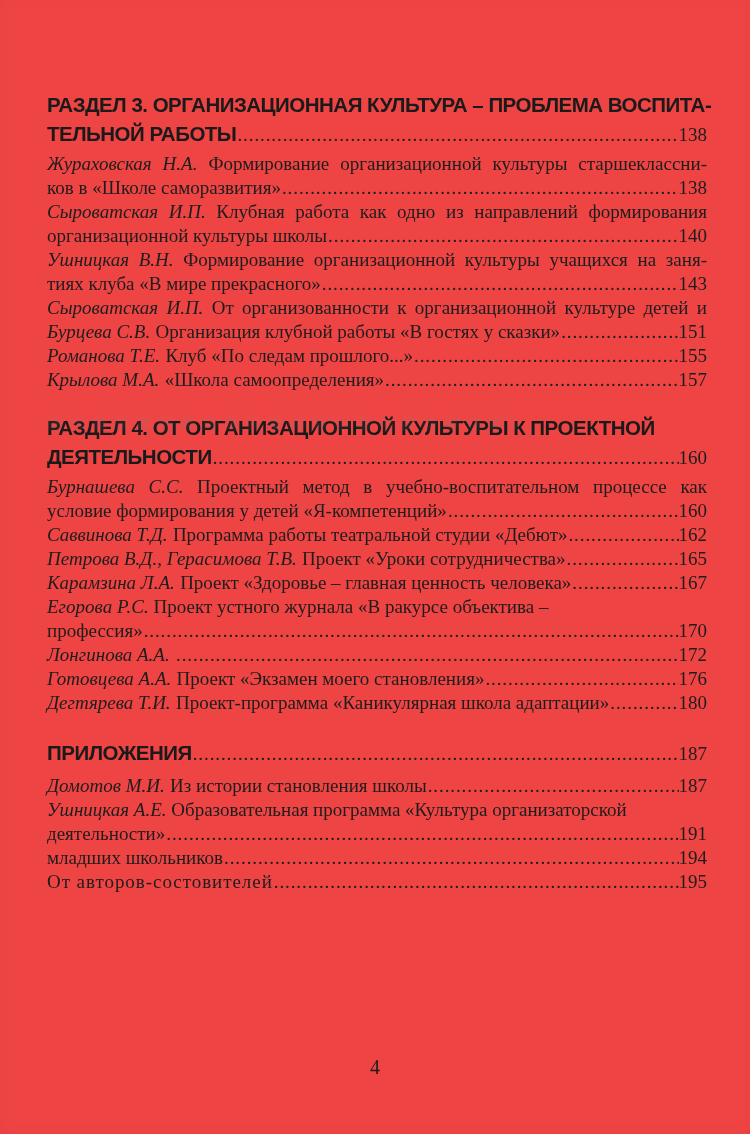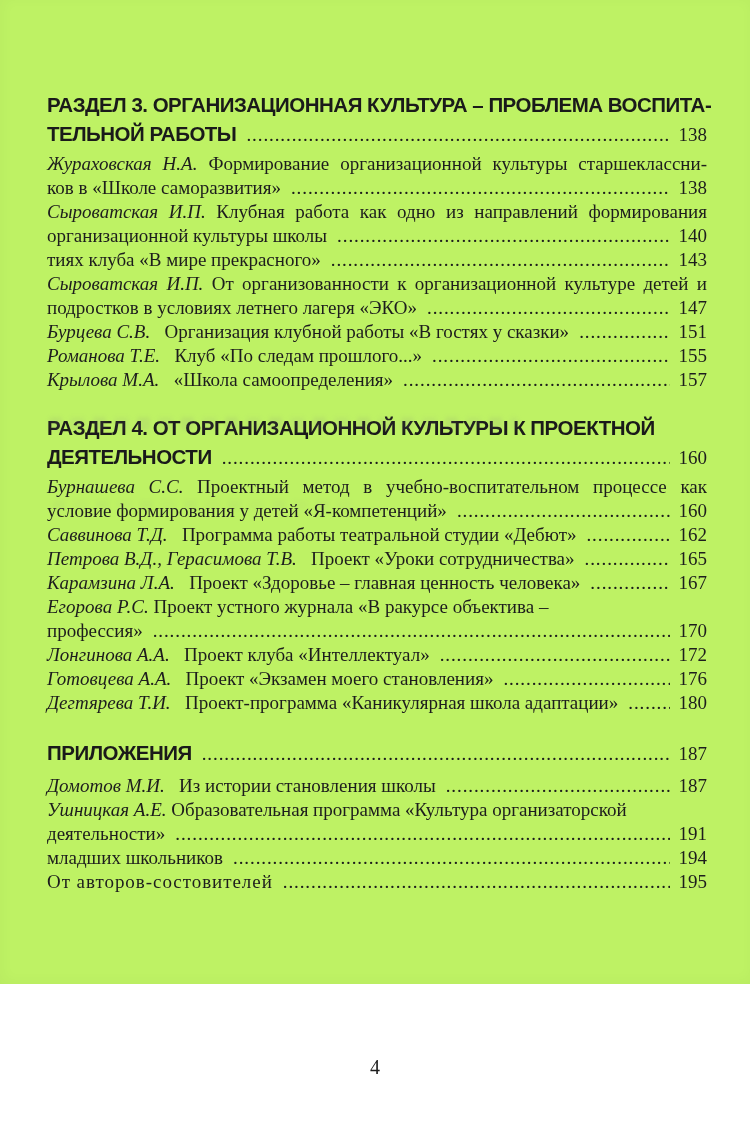--- a/index.html
+++ b/index.html
@@ -4,24 +4,24 @@
 <style>
   html, body { margin: 0; padding: 0; }
   body {
     width: 750px; height: 1134px;
     background: #ffffff;
     font-family: "Liberation Serif", serif;
     overflow: hidden;
   }
   .page {
     position: relative;
-    width: 750px; height: 984px;
+    width: 750px; height: 1134px;
     box-sizing: border-box;
     padding: 90px 43px 0 47px;
-    background: #bef264;
+    background: #ef4444;
     color: #1d1d1d;
     font-size: 19px;
     box-shadow: inset 2px -2px 14px rgba(0,0,0,0.03);
   }
   
   .h {
     font-family: "Liberation Sans", sans-serif;
     font-weight: 700;
     font-size: 20.5px;
     line-height: 29px;
@@ -35,21 +35,21 @@
     font-size: 19px;
     letter-spacing: 0;
     color: #1d1d1d;
   }
   
   .entries { margin-top: 3px; line-height: 24px; }
   .entry { margin: 0; }
   .au { font-style: italic; }
   .l1 { text-align: justify; text-align-last: justify; }
   .l1.nj { text-align: center; text-align-last: left; }
-  .ll { display: flex; align-items: baseline; gap: 9px; }
+  .ll { display: flex; align-items: baseline; }
   .ll .au { margin-right: 0.28em; }
   .tt { white-space: nowrap; }
   .leader {
     flex: 1 1 auto;
     min-width: 0;
     overflow: hidden;
     white-space: nowrap;
   }
   .leader::after {
     content: "................................................................................................................................................................................................................";
@@ -121,36 +121,35 @@
           <span>Клубная работа как одно из направлений формирования</span>
         </div>
         <div class="ll">
           <span class="tt">организационной культуры школы</span>
           <span class="leader"></span>
           <span class="pg">140</span>
         </div>
       </div>
 
       <div class="entry">
+        <div class="l1">
+          <span class="au">Ушницкая В.Н.</span>
+          <span>Формирование организационной культуры учащихся на заня-</span>
+        </div>
         <div class="ll">
           <span class="tt">тиях клуба «В мире прекрасного»</span>
           <span class="leader"></span>
           <span class="pg">143</span>
         </div>
       </div>
 
       <div class="entry">
         <div class="l1">
           <span class="au">Сыроватская И.П.</span>
           <span>От организованности к организационной культуре детей и</span>
-        </div>
-        <div class="ll">
-          <span class="tt">подростков в условиях летнего лагеря «ЭКО»</span>
-          <span class="leader"></span>
-          <span class="pg">147</span>
         </div>
       </div>
 
       <div class="entry">
         <div class="ll">
           <span class="au tt">Бурцева С.В.</span>
           <span class="tt">Организация клубной работы «В гостях у сказки»</span>
           <span class="leader"></span>
           <span class="pg">151</span>
         </div>
@@ -235,21 +234,20 @@
         <div class="ll">
           <span class="tt">профессия»</span>
           <span class="leader"></span>
           <span class="pg">170</span>
         </div>
       </div>
 
       <div class="entry">
         <div class="ll">
           <span class="au tt">Лонгинова А.А.</span>
-          <span class="tt">Проект клуба «Интеллектуал»</span>
           <span class="leader"></span>
           <span class="pg">172</span>
         </div>
       </div>
 
       <div class="entry">
         <div class="ll">
           <span class="au tt">Готовцева А.А.</span>
           <span class="tt">Проект «Экзамен моего становления»</span>
           <span class="leader"></span>

